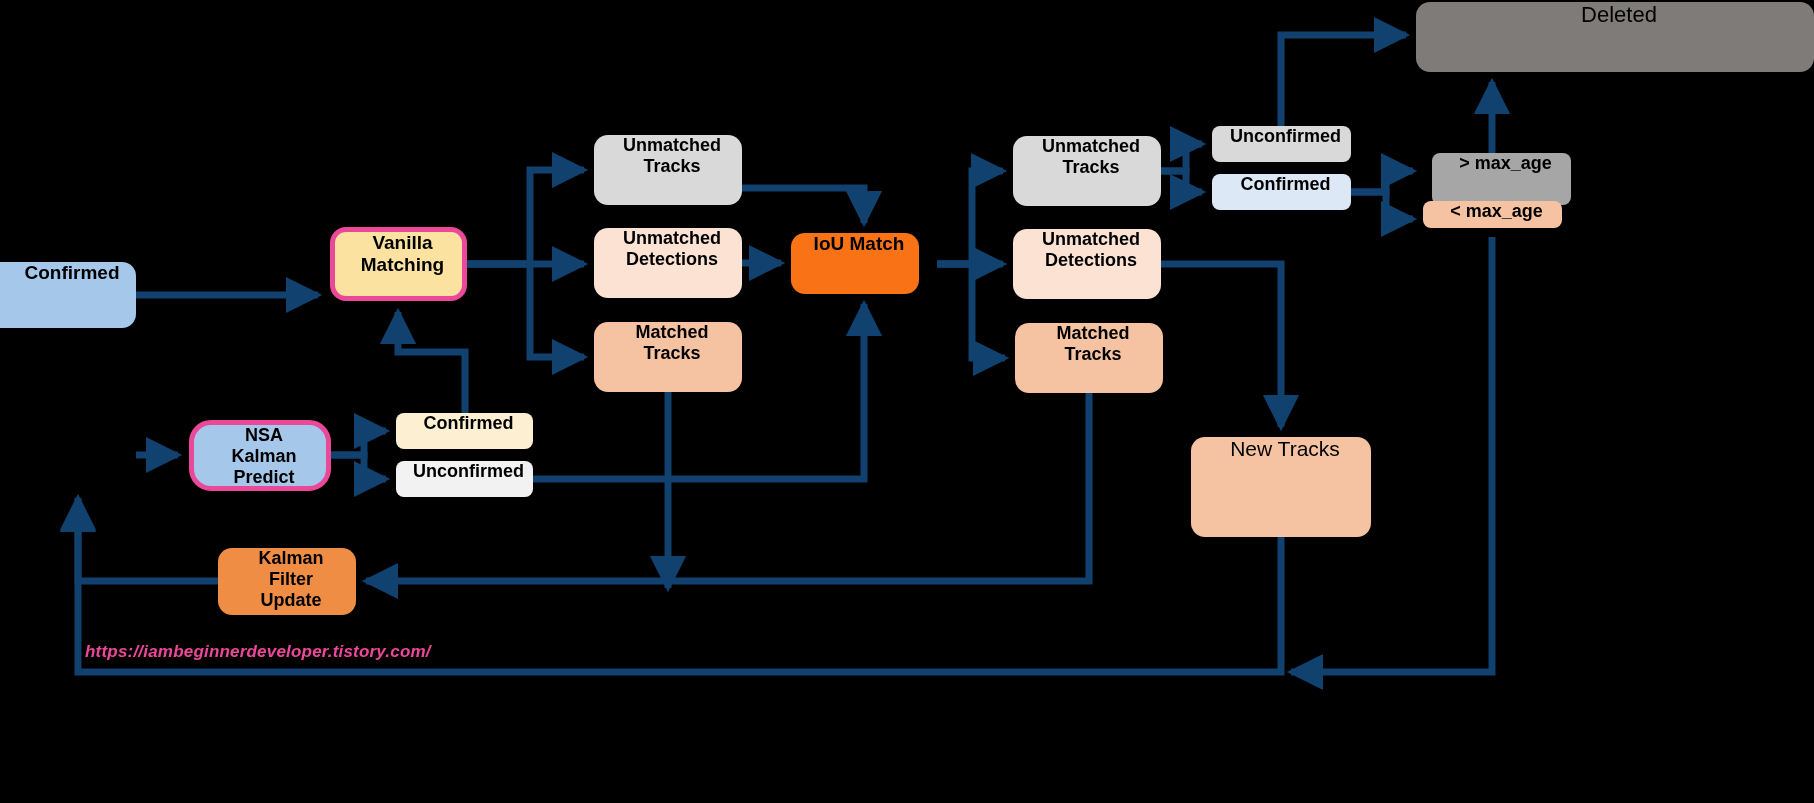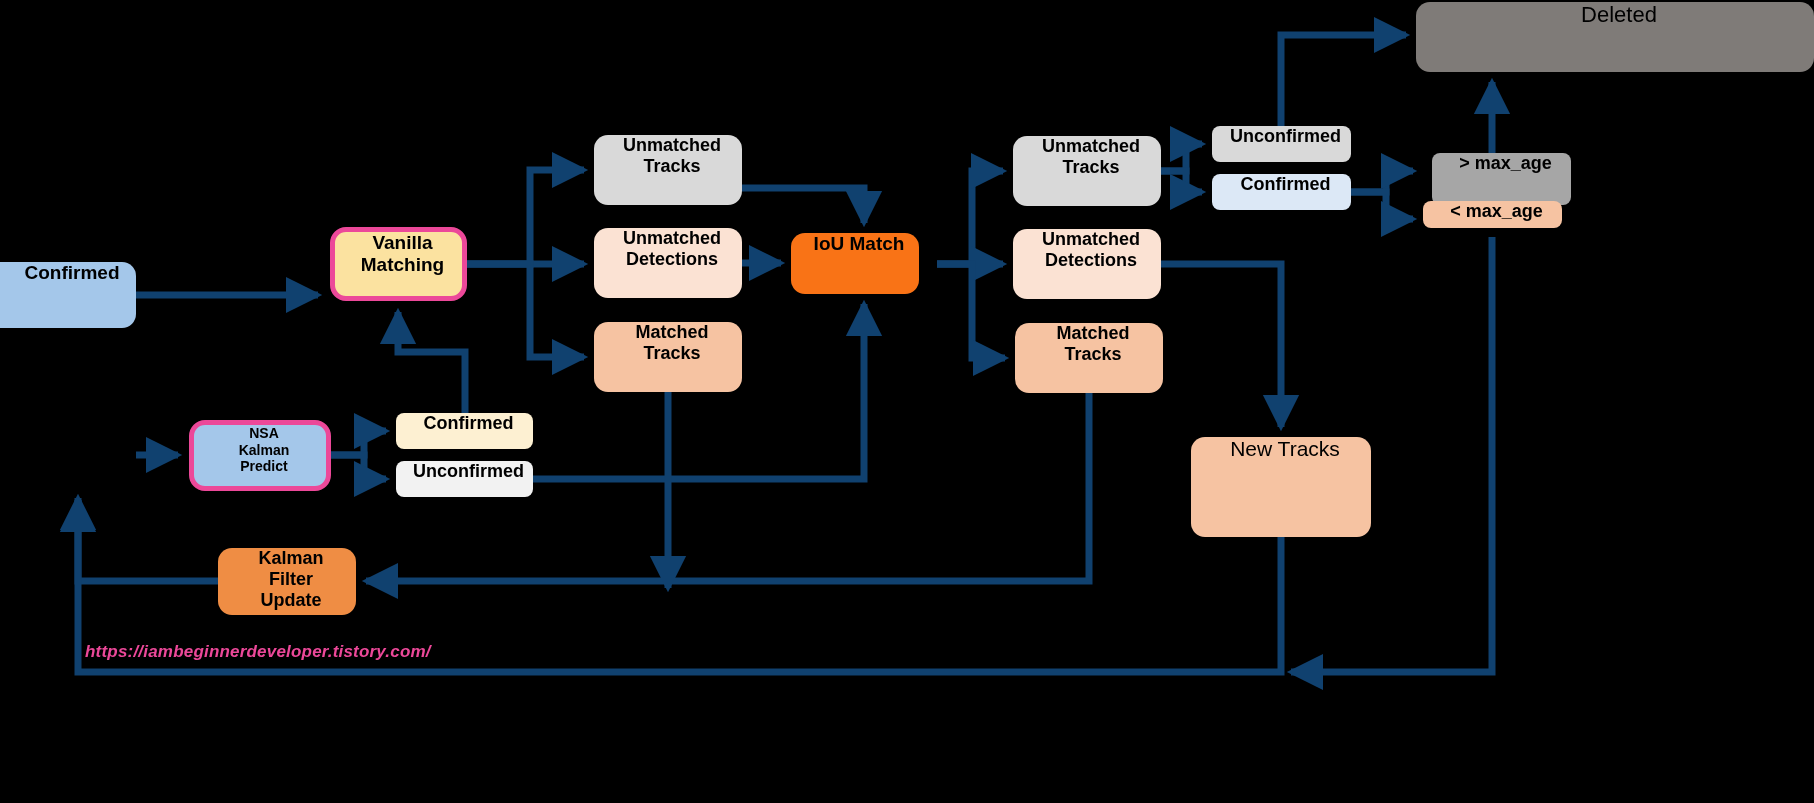--- a/index.html
+++ b/index.html
@@ -113,21 +113,21 @@
   <div class="node rounded" style="left:0px;top:262px;width:136px;height:66px;background:#a4c7ea;font-size:19px;border-top-left-radius:0;border-bottom-left-radius:0;">
     <span>Confirmed</span>
   </div>
 
   <div class="node rounded hilite" style="left:330px;top:227px;width:137px;height:74px;background:#fbe2a0;font-size:19px;">
     <span>Vanilla
 Matching</span>
   </div>
 
 
-  <div class="node rounded hilite" style="left:189px;top:420px;width:142px;height:71px;background:#a4c7ea;font-size:14px;">
+  <div class="node rounded hilite" style="left:189px;top:420px;width:142px;height:71px;background:#a4c7ea;font-size:18px;border-radius:22px;">
     <span>NSA
 Kalman
 Predict</span>
   </div>
 
   <div class="node sharp" style="left:396px;top:413px;width:137px;height:36px;background:#fdf0d2;font-size:18px;">
     <span>Confirmed</span>
   </div>
 
   <div class="node sharp" style="left:396px;top:461px;width:137px;height:36px;background:#f2f2f2;font-size:18px;">

